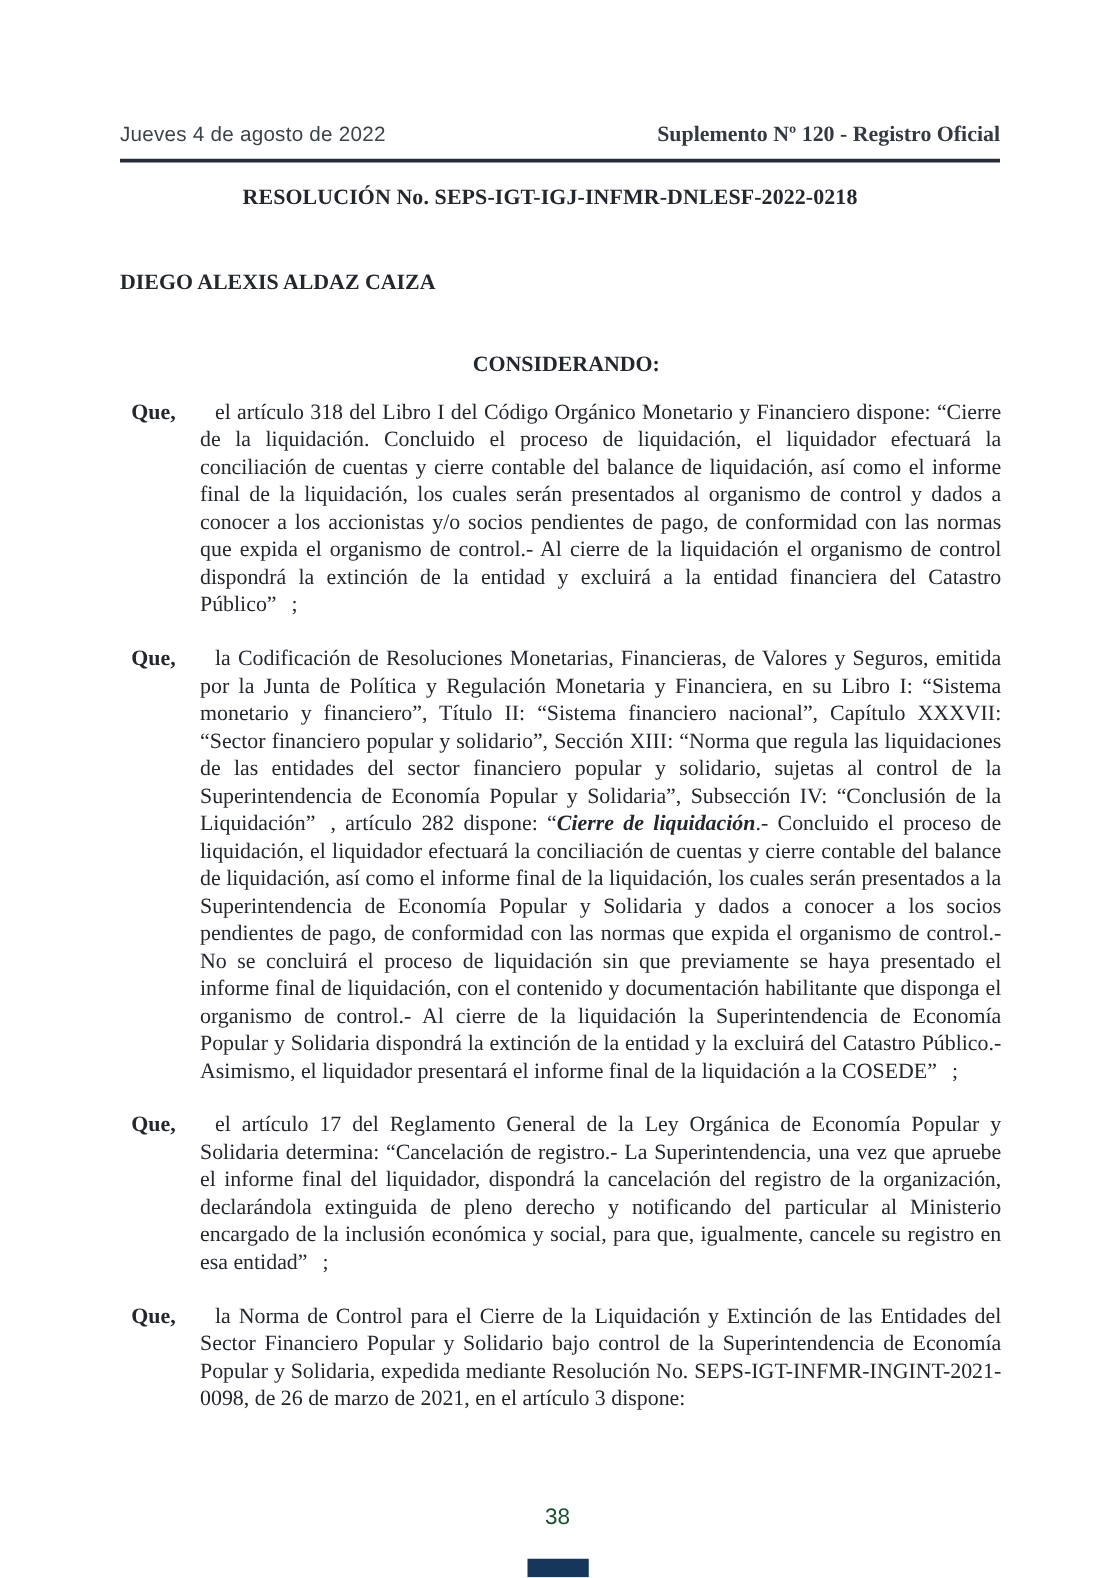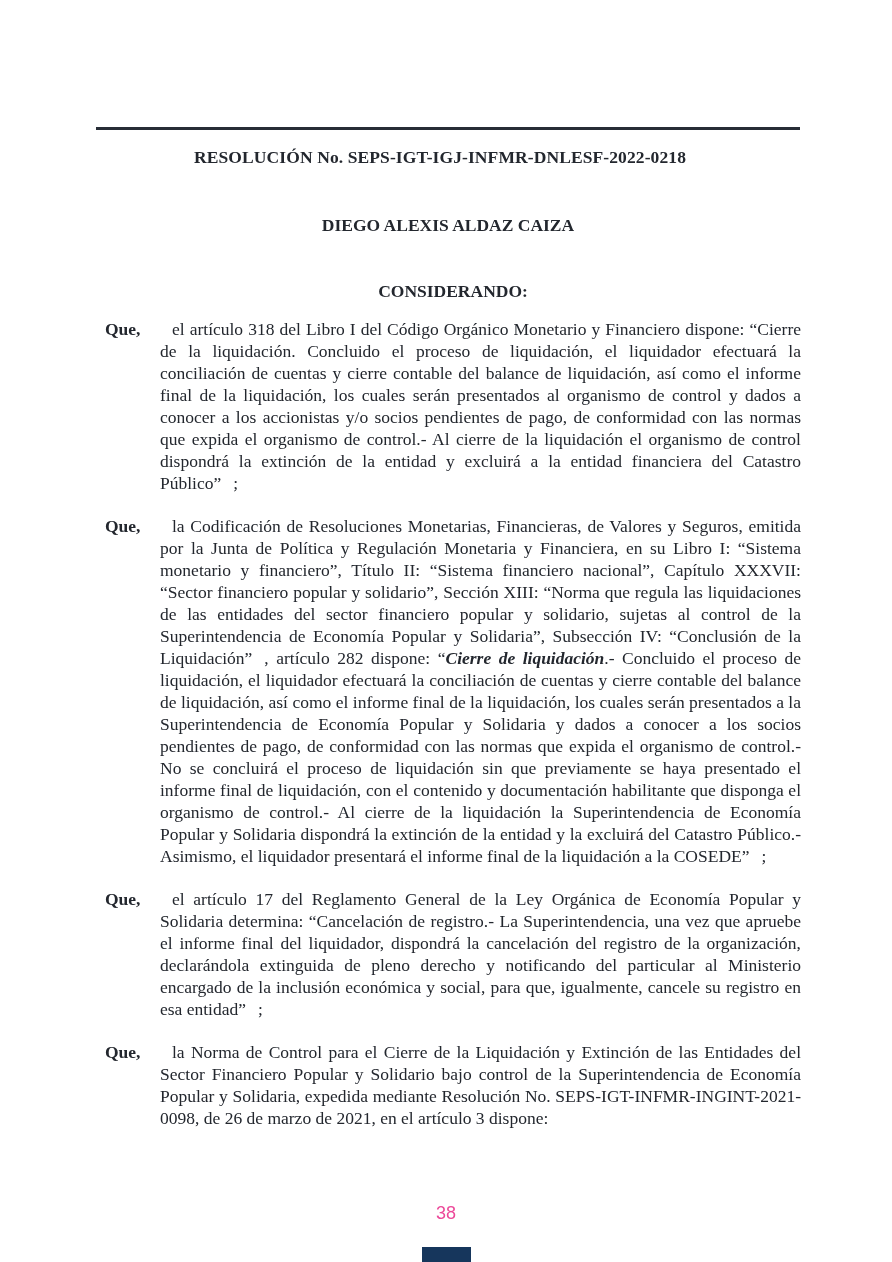--- a/index.html
+++ b/index.html
@@ -19,45 +19,49 @@
     font-family:"Liberation Serif", serif; font-weight:700;
     font-size:17.5px; color:#333a46;
   }
   .rule { position:absolute; left:96px; right:92px; top:127px; height:3px; background:#272d36; }
   .title {
     position:absolute; left:80px; right:92px; top:147px; margin:0;
     text-align:center; font-size:17.5px; font-weight:700; letter-spacing:0.1px;
   }
   .signatory {
     position:absolute; left:96px; right:92px; top:214px;
-    text-align:center; font-weight:700; font-size:17.5px; line-height:22px;
+    font-weight:700; font-size:17.5px; line-height:22px;
   }
   .light { font-weight:400; }
   .considerando {
     position:absolute; left:96px; right:82px; top:281px; margin:0;
     text-align:center; font-size:17.5px; font-weight:700;
   }
   .paragraphs { position:absolute; left:105px; top:318px; width:696px; }
   .para { display:flex; margin:0 0 21px 0; }
   .para-label { flex:0 0 55px; width:55px; font-weight:700; font-size:17.5px; line-height:22px; }
   .para-body { margin:0; flex:1; text-align:justify; font-size:17.5px; line-height:22px; }
   .seg-regular { font-style:normal;margin-left:12px; }
   .seg-italic { }
   .seg-bold-italic { font-style:italic; font-weight:700; }
   .page-number {
     position:absolute; left:0; right:0; top:1203px; text-align:center;
-    font-family:"Liberation Sans", sans-serif; font-size:18px; color:#ec4899;
+    font-family:"Liberation Sans", sans-serif; font-size:18px; color:#14532d;
   }
   .footer-mark { position:absolute; left:422px; top:1247px; width:49px; height:15px; }
 </style>
 </head>
 <body>
 
 <div class="page">
 
+  <header class="header">
+    <span class="date">Jueves 4 de agosto de 2022</span>
+    <span class="supplement">Suplemento Nº 120 - Registro Oficial</span>
+  </header>
 
   <div class="rule"></div>
 
   <h1 class="title">RESOLUCIÓN No. SEPS-IGT-IGJ-INFMR-DNLESF-2022-0218</h1>
 
   <div class="signatory">
     <div>DIEGO ALEXIS ALDAZ CAIZA</div>
   </div>
 
   <h2 class="considerando">CONSIDERANDO:</h2>

